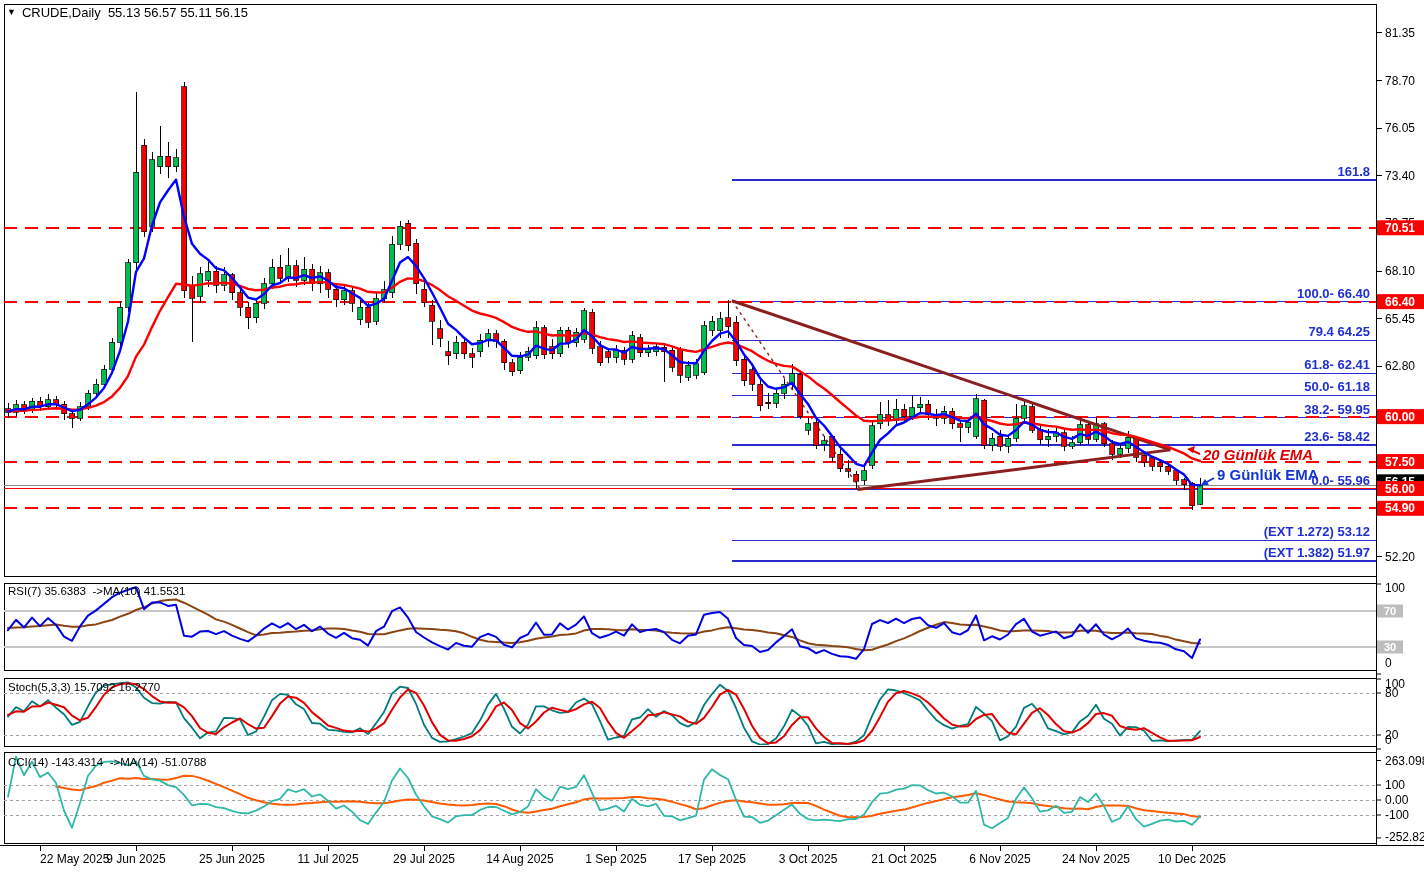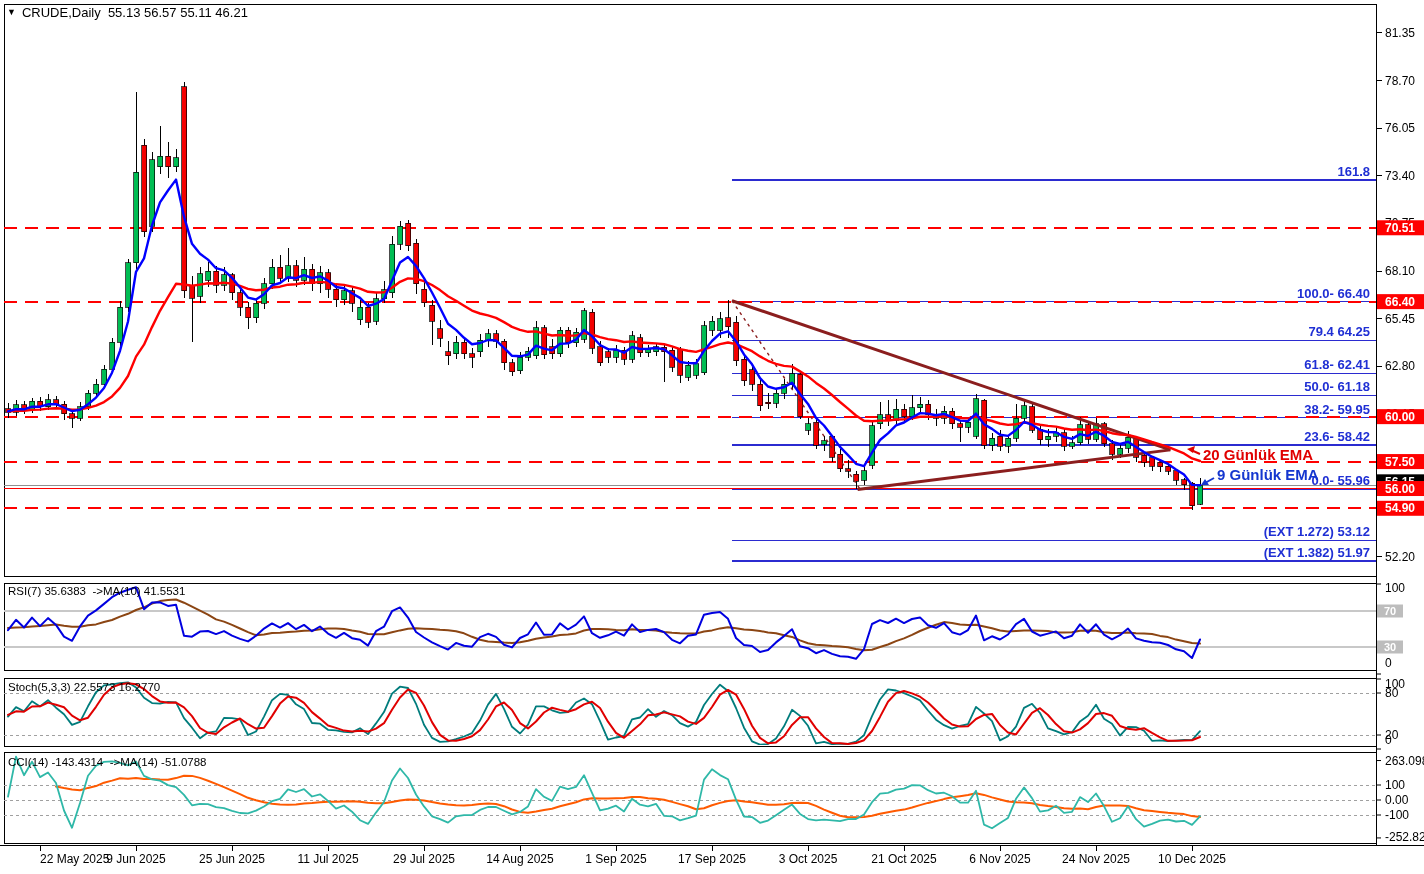--- a/index.html
+++ b/index.html
@@ -7,21 +7,21 @@
           font-family:"Liberation Sans",sans-serif;}
   #chart-svg{position:absolute;left:0;top:0;}
   .overlay{position:absolute;white-space:pre;pointer-events:none;}
   .title-bar{left:7px;top:5px;font-size:13px;color:#000;display:flex;align-items:center;gap:6px;}
   .tri{font-size:9px;line-height:1;}
   .ind-title{font-size:11.5px;color:#000;}
   #rsi-title{left:8px;top:585px;}
   #stoch-title{left:8px;top:681px;}
   #cci-title{left:8px;top:756px;text-align:center;}
   .ema-note{font-size:15px;font-weight:bold;}
-  #ema20-note{left:1203px;top:446px;color:#e00000;}
+  #ema20-note{left:1203px;top:446px;color:#e00000;font-style:italic;}
   #ema5-note{left:1217px;top:466px;color:#1436cf;}
 </style>
 </head>
 <body>
 <div class="screen">
 
 <svg id="chart-svg" width="1424" height="874" viewBox="0 0 1424 874">
       <defs>
         <clipPath id="clipR">
           <rect x="5" y="584" width="1370" height="85"></rect>
@@ -521,21 +521,21 @@
         <text x="1385" y="804" font-size="12" fill="#000">0.00</text>
         <line x1="1376" y1="815" x2="1381" y2="815" stroke="#000" stroke-width="1"></line>
         <text x="1385" y="819" font-size="12" fill="#000">-100</text>
         <line x1="1376" y1="837.92375" x2="1381" y2="837.92375" stroke="#000" stroke-width="1"></line>
         <text x="1385" y="841" font-size="12" fill="#000">-252.825</text>
       </g>
     </svg>
 
 <div class="overlay title-bar">
   <span class="tri">▼</span>
-  <span>CRUDE,Daily  55.13 56.57 55.11 46.21</span>
+  <span>CRUDE,Daily  55.13 56.57 55.11 56.15</span>
 </div>
 <div class="overlay ind-title" id="rsi-title">RSI(7) 35.6383  -&gt;MA(10) 41.5531</div>
-<div class="overlay ind-title" id="stoch-title">Stoch(5,3,3) 22.5573 16.2770</div>
+<div class="overlay ind-title" id="stoch-title">Stoch(5,3,3) 15.7092 16.2770</div>
 <div class="overlay ind-title" id="cci-title">CCI(14) -143.4314  -&gt;MA(14) -51.0788</div>
 <div class="overlay ema-note" id="ema20-note">20 Günlük EMA</div>
 <div class="overlay ema-note" id="ema5-note">9 Günlük EMA</div>
 
 </div>
 
 </body></html>

